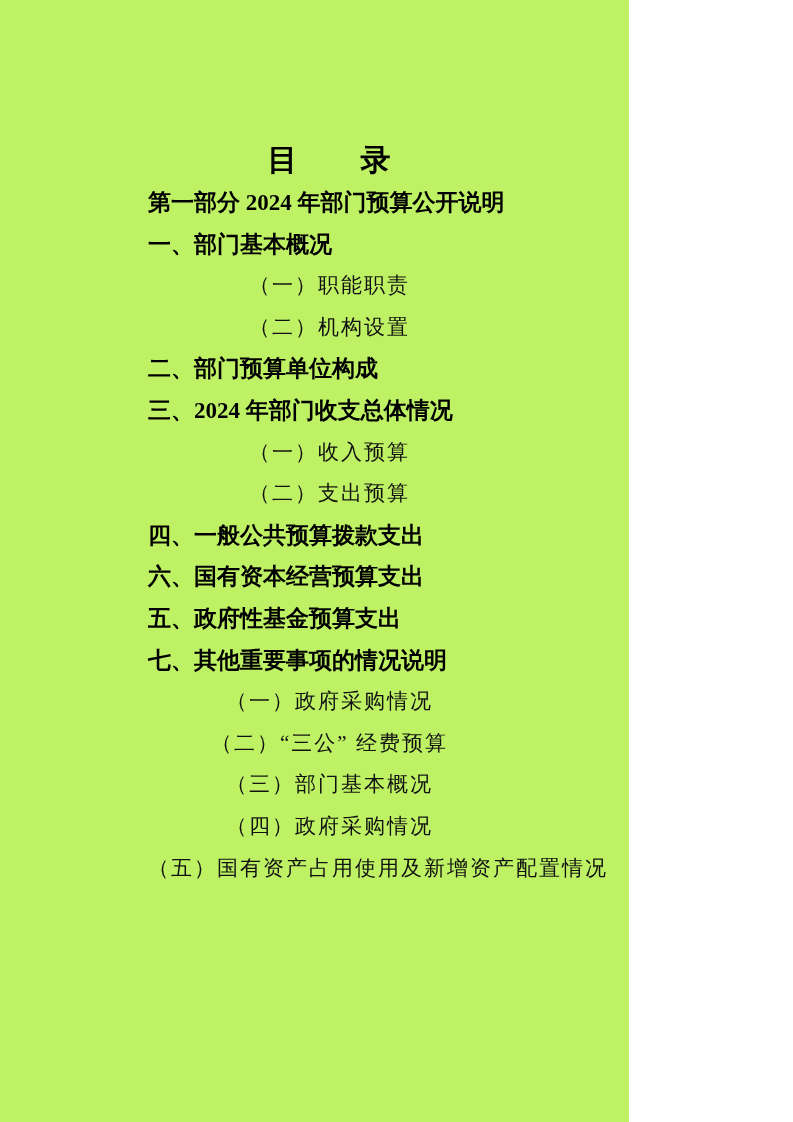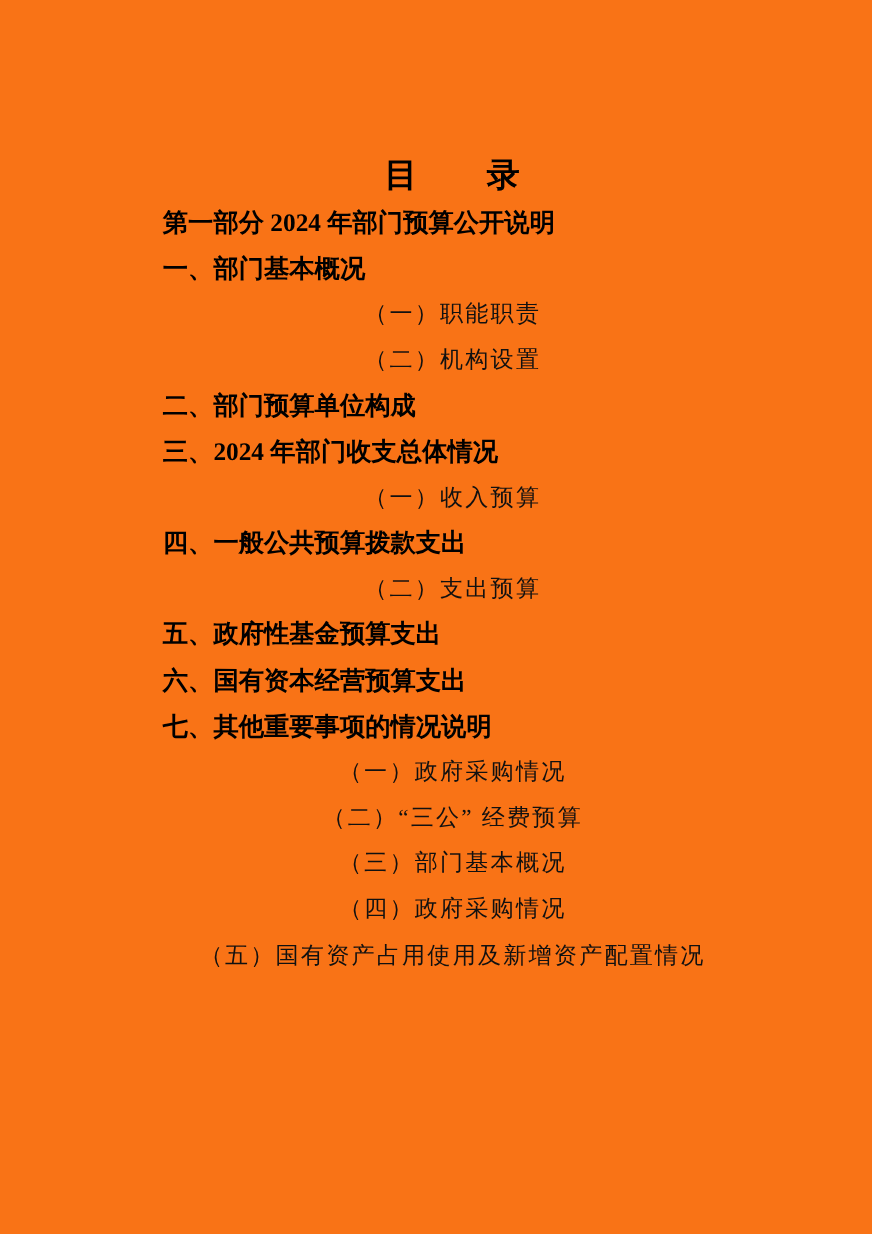--- a/index.html
+++ b/index.html
@@ -1,21 +1,21 @@
 <!DOCTYPE html>
 <html><head>
 <meta charset="utf-8">
 <style>
   * { margin: 0; padding: 0; box-sizing: border-box; }
   html, body { background: #ffffff; }
   .page {
     position: relative;
-    width: 793px;
+    width: 629px;
     height: 1122px;
-    background: #f97316;
+    background: #bef264;
     overflow: hidden;
     font-family: "Liberation Sans", sans-serif;
     color: #000000;
   }
   .content {
     padding: 143px 118px 0 148px;
   }
   .doc-title {
     text-align: center;
     font-size: 30px;
@@ -50,24 +50,24 @@
   <div class="content">
     <div class="doc-title">目　　录</div>
 
     <div class="toc-line bold">第一部分 2024 年部门预算公开说明</div>
     <div class="toc-line bold">一、部门基本概况</div>
     <div class="toc-line regular">（一）职能职责</div>
     <div class="toc-line regular">（二）机构设置</div>
     <div class="toc-line bold">二、部门预算单位构成</div>
     <div class="toc-line bold">三、2024 年部门收支总体情况</div>
     <div class="toc-line regular">（一）收入预算</div>
+    <div class="toc-line regular">（二）支出预算</div>
     <div class="toc-line bold">四、一般公共预算拨款支出</div>
-    <div class="toc-line regular">（二）支出预算</div>
+    <div class="toc-line bold">六、国有资本经营预算支出</div>
     <div class="toc-line bold">五、政府性基金预算支出</div>
-    <div class="toc-line bold">六、国有资本经营预算支出</div>
     <div class="toc-line bold">七、其他重要事项的情况说明</div>
     <div class="toc-line regular">（一）政府采购情况</div>
     <div class="toc-line regular">（二）“三公” 经费预算</div>
     <div class="toc-line regular">（三）部门基本概况</div>
     <div class="toc-line regular">（四）政府采购情况</div>
     <div class="toc-line regular">（五）国有资产占用使用及新增资产配置情况</div>
   </div>
 </div>
 
 </body></html>

